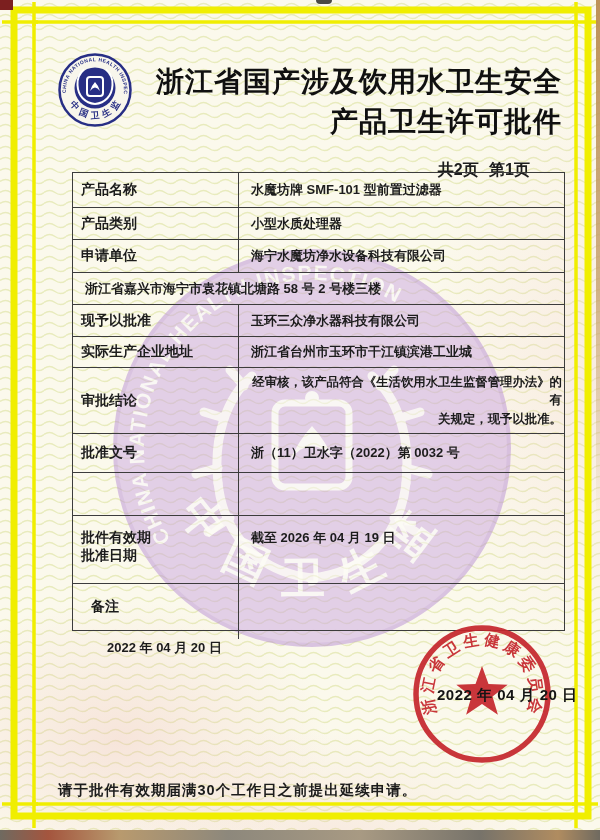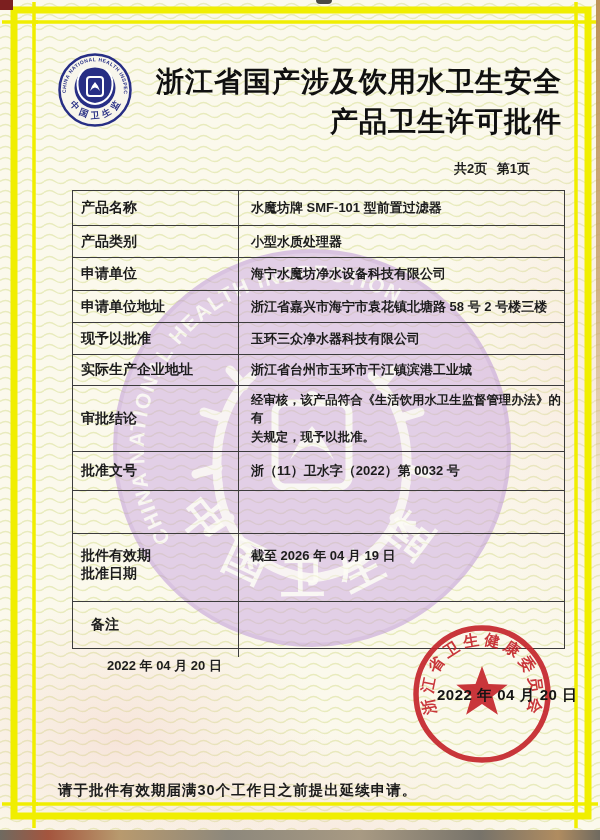--- a/index.html
+++ b/index.html
@@ -3,25 +3,25 @@
 <meta charset="utf-8">
 <style>
   html,body{margin:0;padding:0;background:#e8e4d8;}
   body{width:600px;height:840px;position:relative;overflow:hidden;
        font-family:"Liberation Sans","DejaVu Sans",sans-serif;color:#1c1c1c;}
   .abs{position:absolute;}
   
   .title-block{left:122px;right:38px;top:62px;text-align:right;
                font-weight:700;color:#101010;z-index:4;}
   .title-line{font-size:28px;line-height:40px;letter-spacing:1px;white-space:nowrap;}
-  .page-indicator{top:160px;right:70px;font-size:13px;font-weight:700;
+  .page-indicator{top:160px;right:70px;font-size:16px;font-weight:700;
                   word-spacing:6px;z-index:4;}
   
-  .permit-table{left:72px;top:190px;width:491px;border:1.7px solid #3c3c3c;
-                z-index:4;background:transparent;}
+  .permit-table{left:72px;top:172px;width:491px;border:1.7px solid #3c3c3c;
+                z-index:4;background:transparent;text-align:right;}
   .t-row{display:flex;border-top:1.5px solid #3c3c3c;}
   .t-row:first-child{border-top:none;}
   .t-label{width:166px;flex:0 0 166px;border-right:1.5px solid #3c3c3c;
            display:flex;align-items:center;padding-left:8px;box-sizing:border-box;
            font-size:14px;font-weight:700;}
   .t-value{flex:1;display:flex;align-items:center;padding-left:12px;padding-right:2px;
            box-sizing:border-box;font-size:13px;font-weight:700;white-space:nowrap;}
   .t-row:nth-child(1){height:34px;} .t-row:nth-child(2){height:31px;}
   .t-row:nth-child(3){height:32px;} .t-row:nth-child(4){height:31px;}
   .t-row:nth-child(5){height:31px;} .t-row:nth-child(6){height:30px;}
@@ -161,21 +161,20 @@
       </div>
       <div class="t-row">
         <div class="t-label">产品类别</div>
         <div class="t-value">小型水质处理器</div>
       </div>
       <div class="t-row">
         <div class="t-label">申请单位</div>
         <div class="t-value">海宁水魔坊净水设备科技有限公司</div>
       </div>
       <div class="t-row">
-        <div class="t-label">申请单位地址</div>
         <div class="t-value">浙江省嘉兴市海宁市袁花镇北塘路 58 号 2 号楼三楼</div>
       </div>
       <div class="t-row">
         <div class="t-label">现予以批准</div>
         <div class="t-value">玉环三众净水器科技有限公司</div>
       </div>
       <div class="t-row">
         <div class="t-label">实际生产企业地址</div>
         <div class="t-value">浙江省台州市玉环市干江镇滨港工业城</div>
       </div>

